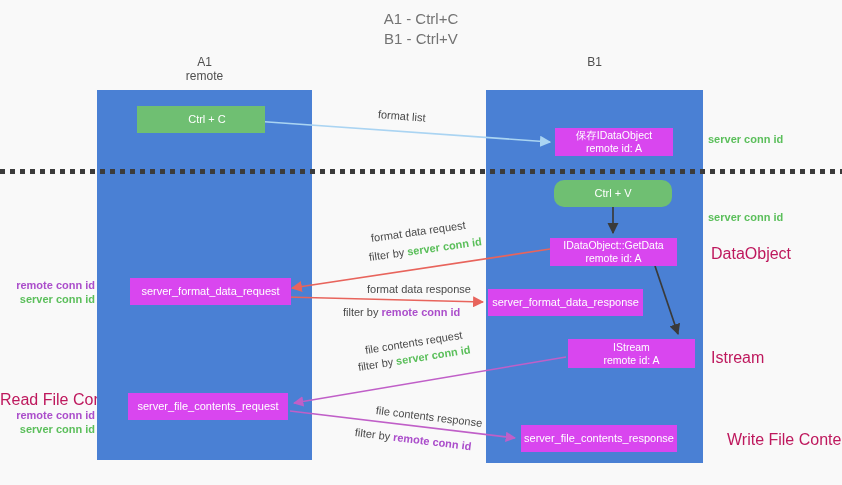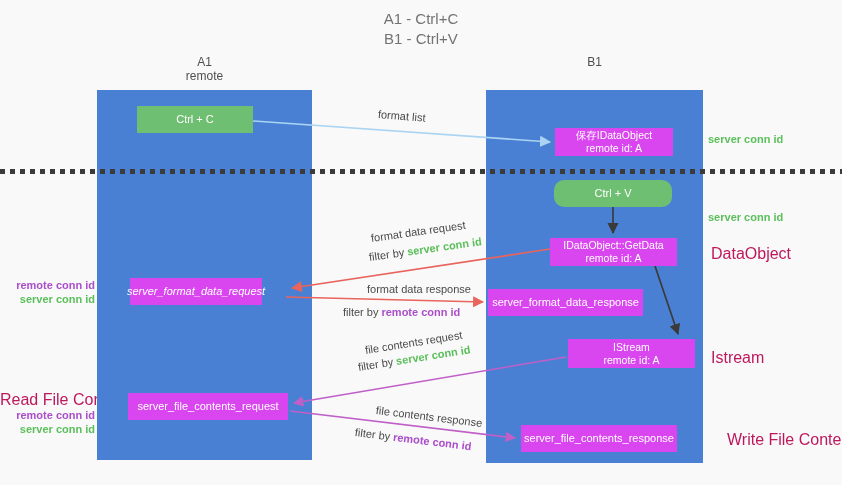--- a/index.html
+++ b/index.html
@@ -69,24 +69,24 @@
     </defs>
     <line x1="253" y1="121" x2="550" y2="142" stroke="#aad4f2" stroke-width="1.6" marker-end="url(#m-blue)"></line>
     <line x1="613" y1="207" x2="613" y2="233" stroke="#3a3a3a" stroke-width="1.7" marker-end="url(#m-black)"></line>
     <line x1="550" y1="249" x2="292" y2="288" stroke="#e8645c" stroke-width="1.7" marker-end="url(#m-red)"></line>
     <line x1="286" y1="297" x2="483" y2="302" stroke="#e8645c" stroke-width="1.7" marker-end="url(#m-red)"></line>
     <line x1="655" y1="266" x2="678" y2="334" stroke="#3a3a3a" stroke-width="1.7" marker-end="url(#m-black)"></line>
     <line x1="566" y1="357" x2="294" y2="403" stroke="#c05fc8" stroke-width="1.6" marker-end="url(#m-mag)"></line>
     <line x1="290" y1="411" x2="515" y2="438" stroke="#c05fc8" stroke-width="1.6" marker-end="url(#m-mag)"></line>
   </svg>
 
-  <div class="abs node green z4" style="left:137px;top:106px;width:116px;height:27px;">
+  <div class="abs node green z4" style="left:137px;top:106px;width:116px;height:27px;padding-left:12px;">
     <div>Ctrl + C</div>
   </div>
-  <div class="abs node orange z4" style="left:130px;top:278px;width:132px;height:27px;font-style:italic;">
+  <div class="abs node orange z4" style="left:130px;top:278px;width:161px;height:27px;">
     <div>server_format_data_request</div>
   </div>
   <div class="abs node orange z4" style="left:128px;top:393px;width:160px;height:27px;">
     <div>server_file_contents_request</div>
   </div>
 
   <div class="abs node orange small z4" style="left:555px;top:128px;width:118px;height:28px;">
     <div>保存IDataObject</div>
     <div>remote id: A</div>
   </div>

